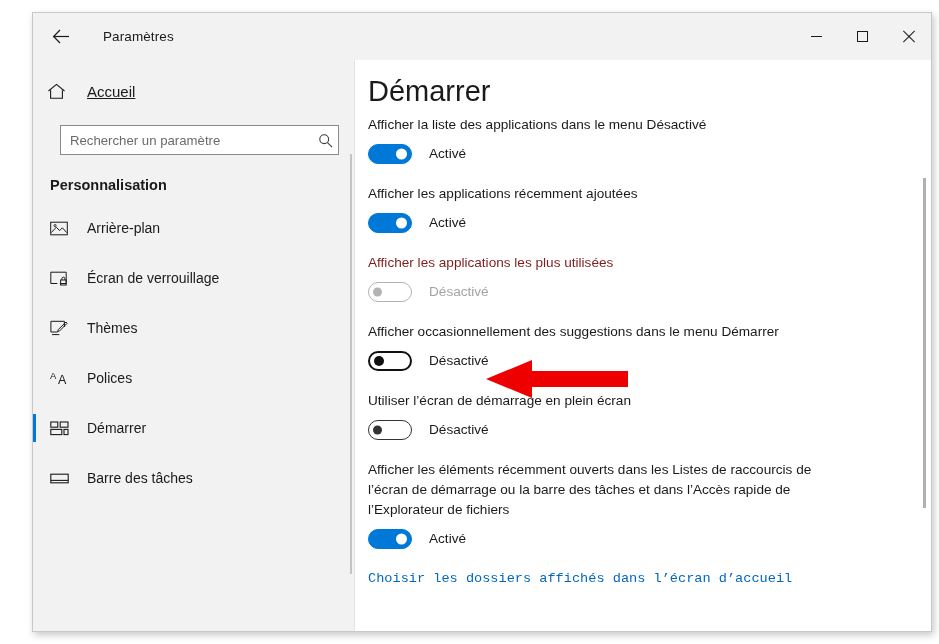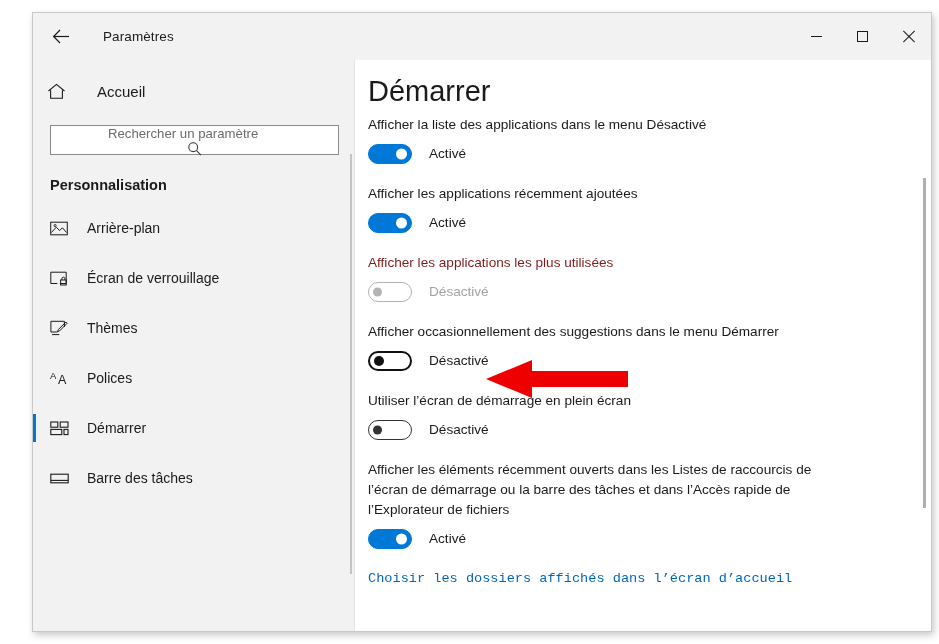--- a/index.html
+++ b/index.html
@@ -71,28 +71,28 @@
     position: relative;
     width: 322px; height: 100%;
     background: #f2f2f2;
     flex: 0 0 322px;
   }
   .home-row {
     display: flex; align-items: center;
     height: 40px; margin-top: 11px; padding-left: 14px;
   }
   .home-row .ic { width: 34px; display: flex; align-items: center; justify-content: flex-start; color:#1a1a1a; }
-  .home-row .lbl { font-size: 15px; color: #1a1a1a; margin-left: 16px; }
+  .home-row .lbl { font-size: 15px; color: #1a1a1a; margin-left: 6px; text-decoration: underline; }
 
   .search-wrap {
-    margin: 14px 16px 0 17px;
+    margin: 14px 16px 0 27px;
     height: 30px;
     background: #ffffff;
     border: 1px solid #8a8a8a;
-    display: flex; align-items: center; flex-direction: column;
+    display: flex; align-items: center;
   }
   .search-input {
     flex: 1; border: 0; outline: 0; background: transparent;
     font-family: "Liberation Sans", sans-serif;
     font-size: 13.2px; color: #1a1a1a;
     padding: 0 6px 0 9px;
   }
   .search-input::placeholder { color: #6b6b6b; }
   .search-icon { width: 26px; display:flex; align-items:center; justify-content:center; color:#3c3c3c; }
 

